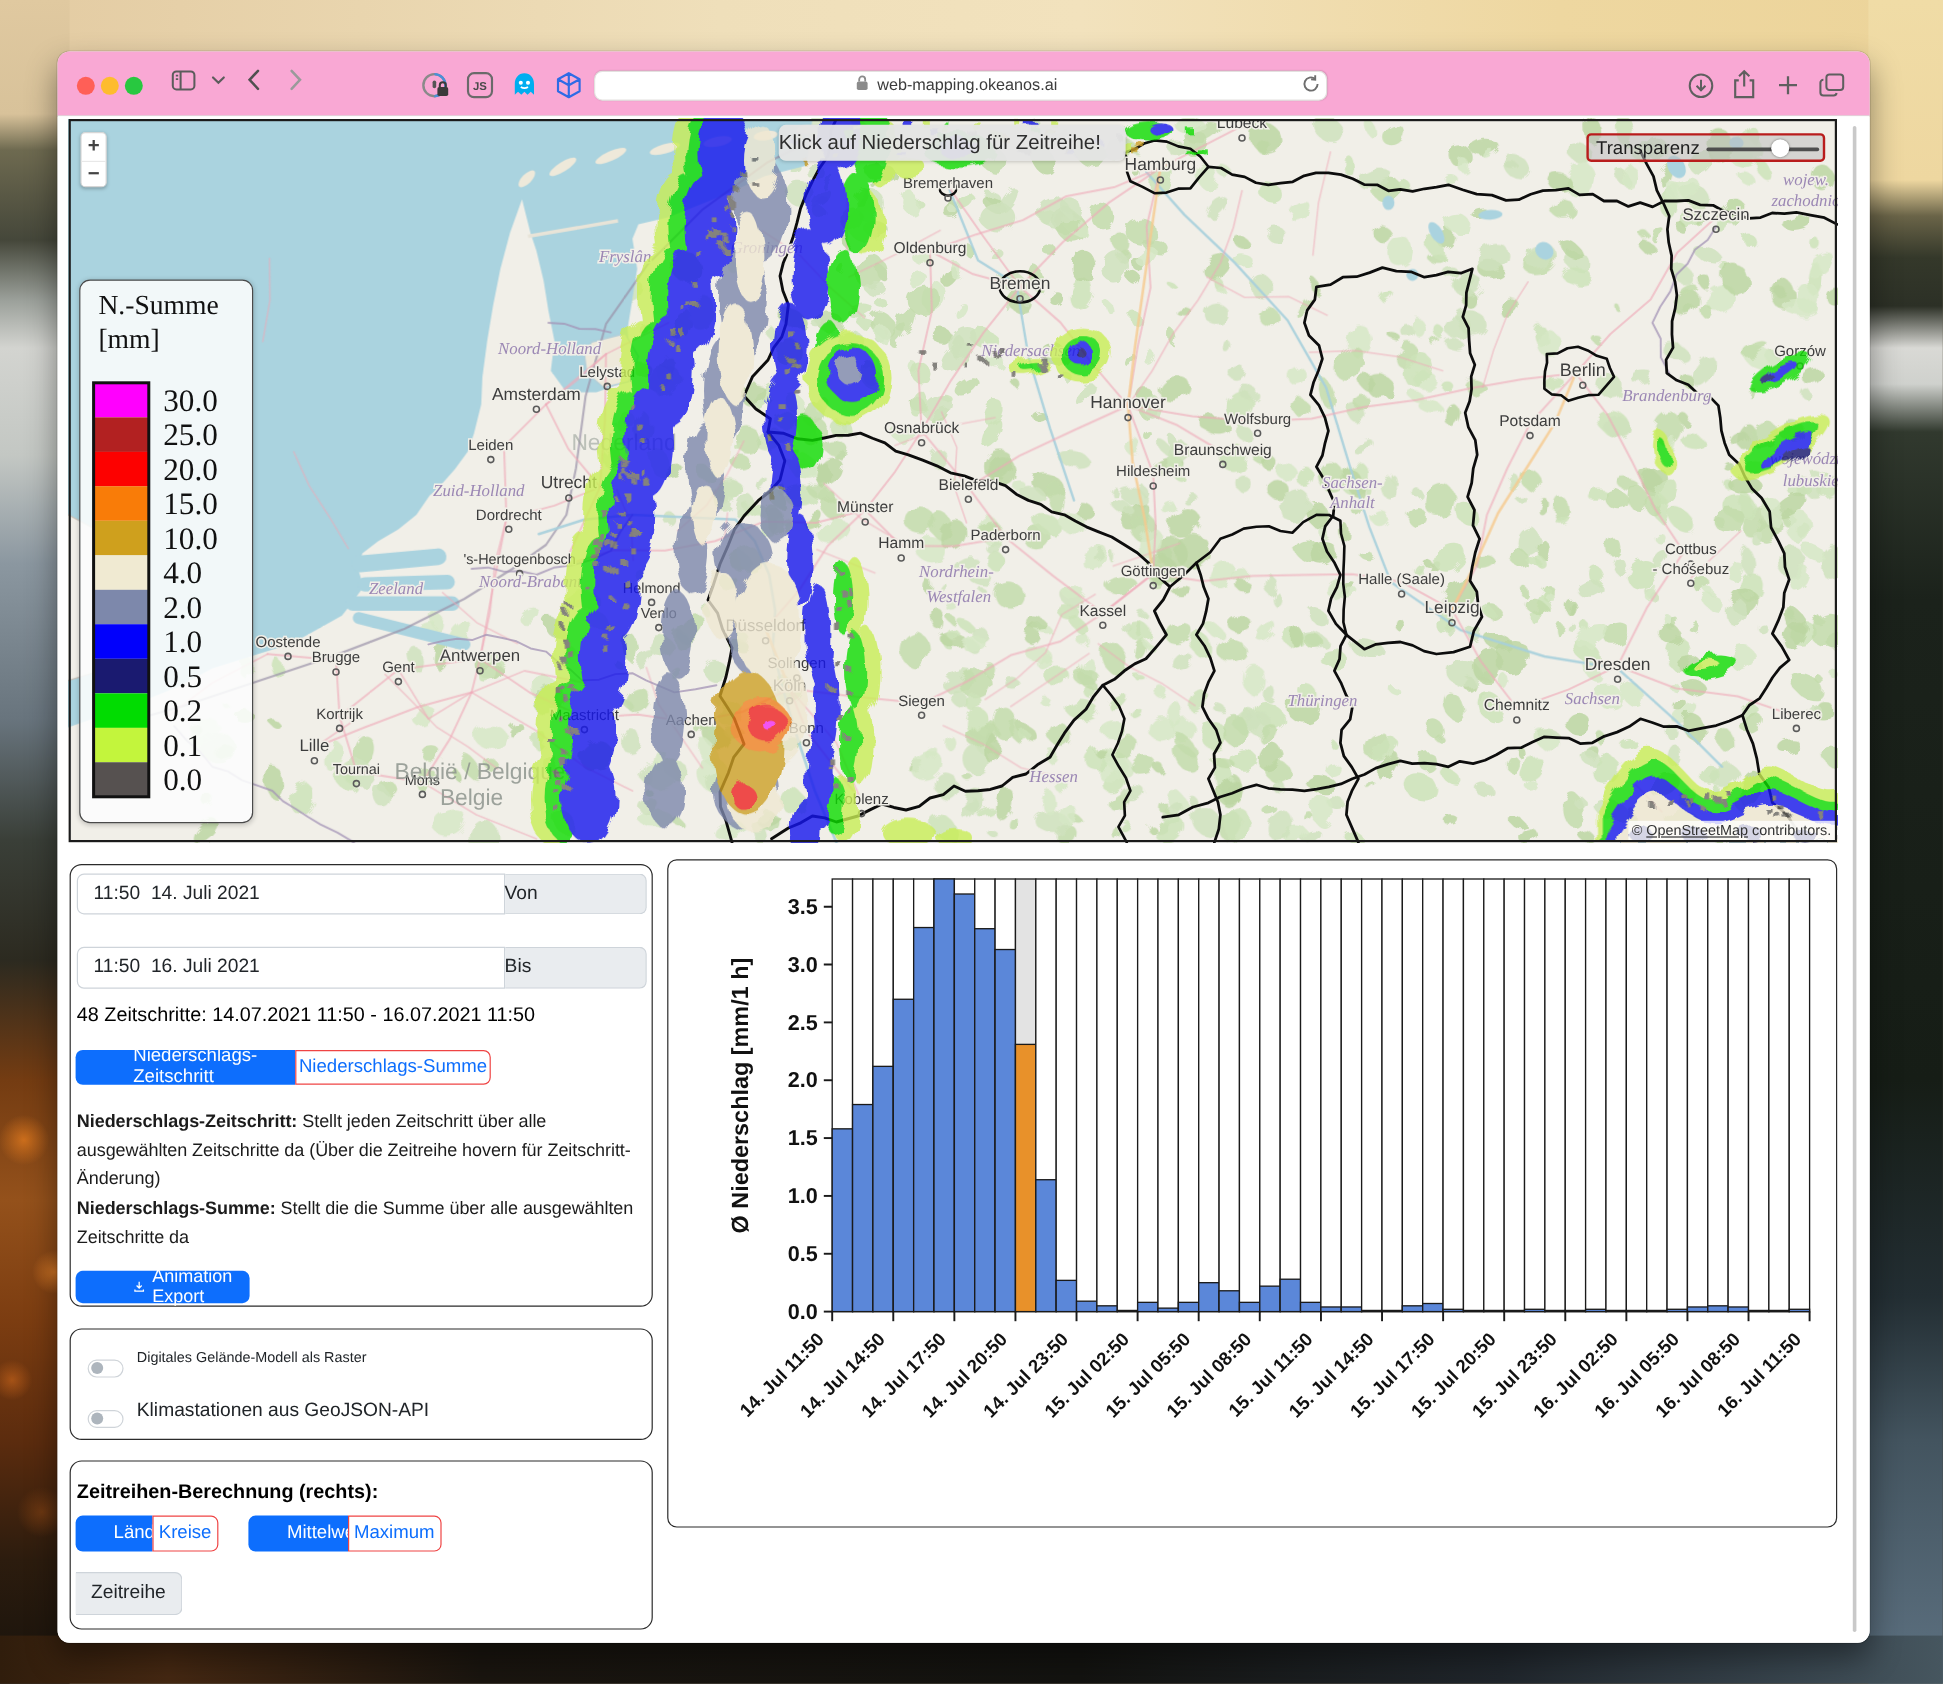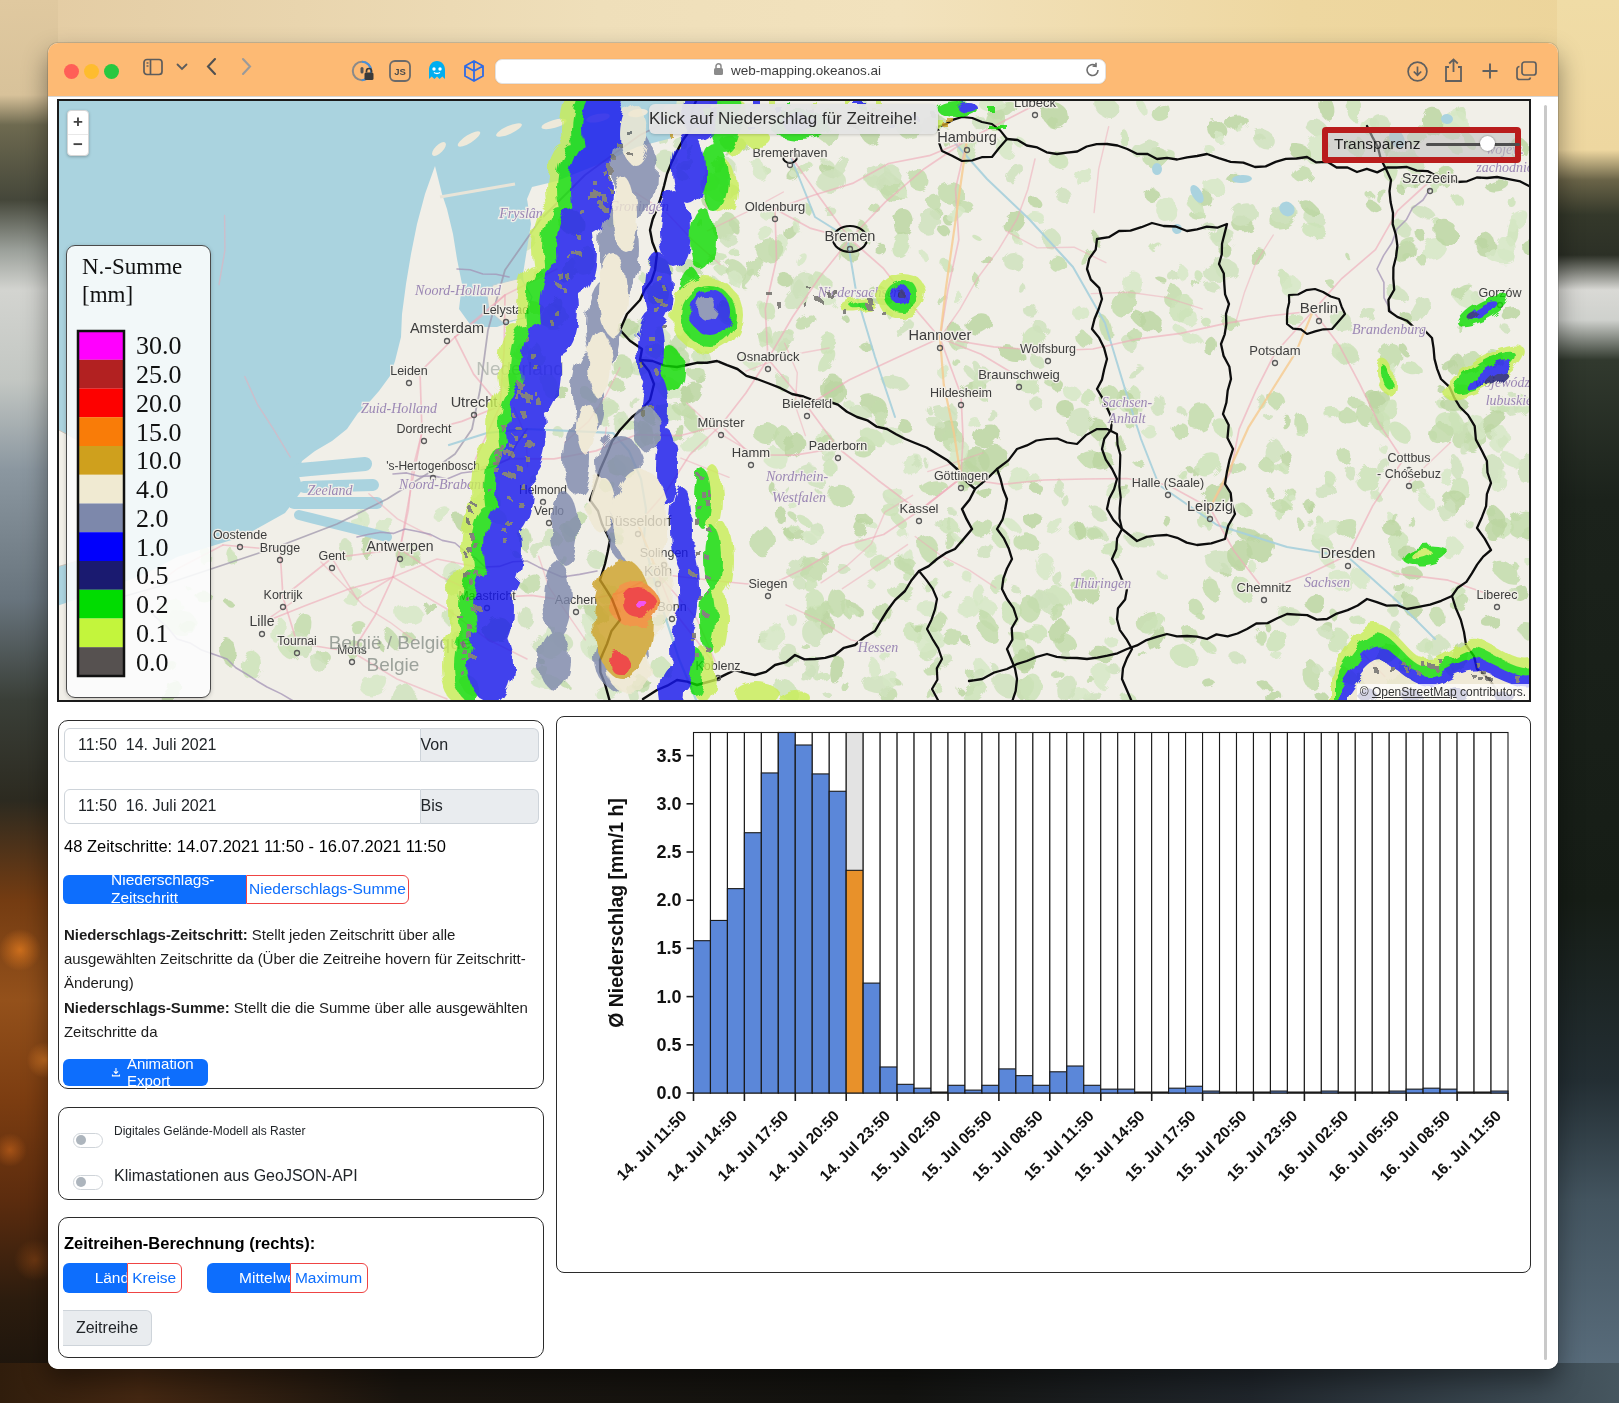--- a/index.html
+++ b/index.html
@@ -3,36 +3,36 @@
 <style>
 * { margin:0; padding:0; box-sizing:border-box; }
 html,body { width:1619px; height:1403px; overflow:hidden; font-family:"Liberation Sans", sans-serif; }
 #wall { position:absolute; inset:0; background:linear-gradient(90deg,#e3cba2 0,#efdfba 600px,#f2e2bd 900px,#eed7a0 1300px,#ecd49a 1619px); }
 #wall::after { content:""; position:absolute; inset:0; background:linear-gradient(180deg,rgba(0,0,0,0) 0,rgba(0,0,0,0) 60px,rgba(40,40,30,.55) 160px,rgba(25,26,20,.92) 300px,rgba(22,22,17,1) 520px,rgba(20,18,13,1) 1403px); }
 #wallR { position:absolute; top:0; right:0; width:62px; height:1403px; background:linear-gradient(180deg,#f0dca6 0,#eed7a0 150px,#6a6448 180px,#34382a 215px,#2c3026 255px,#d9d9d5 290px,#cfd1cd 320px,#31392e 360px,#1b221b 500px,#161d16 900px,#232e33 1080px,#43545f 1200px,#5d7181 1403px); }
 #wallL { position:absolute; top:0; left:0; width:58px; height:1403px; background:linear-gradient(180deg,#e0c9a0 0,#d8c29a 95px,#6e6a50 125px,#45473a 200px,#9ba09a 250px,#d3d4d0 290px,#c3c7c3 380px,#8b97a0 470px,#68747d 600px,#3a3f38 700px,#2c2a20 800px,#743c12 900px,#94511b 1000px,#7c3d11 1100px,#5c2c0e 1200px,#2c1c0e 1300px,#17120c 1403px); }
 #wallL::after { content:""; position:absolute; inset:0; background:radial-gradient(circle 30px at 20px 950px, rgba(222,120,30,.8), rgba(0,0,0,0) 70%), radial-gradient(circle 26px at 45px 1060px, rgba(230,130,40,.7), rgba(0,0,0,0) 70%), radial-gradient(circle 24px at 10px 1150px, rgba(190,95,25,.7), rgba(0,0,0,0) 70%), radial-gradient(circle 30px at 35px 1260px, rgba(140,70,20,.6), rgba(0,0,0,0) 70%); }
 #wallB { position:absolute; left:0; bottom:0; width:1619px; height:40px; background:linear-gradient(90deg,#301d0c 0,#452812 140px,#1a150f 400px,#131310 900px,#20262c 1250px,#39464f 1500px,#46565f 1619px); }
 .window { position:absolute; left:48px; top:43px; width:1510px; height:1326px; background:#fff; border-radius:10px; box-shadow:0 12px 26px rgba(0,0,0,.42), 0 0 0 1px rgba(0,0,0,.12); }
-.titlebar { position:absolute; left:0; top:0; width:100%; height:54px; background:#fdba74; border-radius:10px 10px 0 0; border-bottom:1px solid #d8d6d4;text-decoration:underline; }
+.titlebar { position:absolute; left:0; top:0; width:100%; height:54px; background:#f9a8d4; border-radius:10px 10px 0 0; border-bottom:1px solid #d8d6d4;text-decoration:underline; }
 .tl { position:absolute; top:21px; width:15px; height:15px; border-radius:50%; }
 .ticon { position:absolute; top:14px; color:#5c5c5c; }
 .urlbar { position:absolute; left:447px; top:16px; width:611px; height:25px; background:#fff; border:1px solid #e3e1df; border-radius:7px; box-shadow:0 0 1px rgba(0,0,0,.12); color:#3a3a3a; font-size:13.5px; }
 .content { position:absolute; left:0; top:54px; width:1510px; height:1272px; background:#fff; border-radius:0 0 10px 10px; overflow:hidden; }
 .mapwrap { position:absolute; left:9px; top:2px; width:1474px; height:603px; }
 .panel { position:absolute; border:1.6px solid #2b2b2b; border-radius:10px; background:#fff; }
 .ibox { position:absolute; display:flex; }
 .ipart { border:1px solid #ced4da; background:#fff; font-size:16px; color:#212529; display:flex; align-items:center; padding-left:13px; }
 .ilabel { border:1px solid #ced4da; border-left:none; background:#e9ecef; font-size:16px; color:#212529; display:flex; align-items:center; }
 .btn { display:flex; align-items:center; justify-content:center; font-size:15.5px; }
 .bblue { background:#0d6efd; color:#fff;padding-left:48px; }
 .bwhite { background:#fff; color:#0d6efd; border:1px solid #ef4444; }
 .switch { position:absolute; width:30px; height:15px; border:1px solid #cfd4d9; border-radius:8px; background:#fff; }
 .switch::after { content:""; position:absolute; left:1.5px; top:1.5px; width:10px; height:10px; border-radius:50%; background:#adb5bd; }
-.leg-serif { font-family:"Liberation Serif", serif;margin-top:12px; }
+.leg-serif { font-family:"Liberation Serif", serif; }
 </style></head><body>
 <div id="wall"></div>
 <div id="wallL"></div>
 <div id="wallR"></div>
 <div id="wallB"></div>
 <div class="window">
  <div class="titlebar">
   <div class="tl" style="left:16px;background:#ff5f57"></div>
   <div class="tl" style="left:36px;background:#febc2e"></div>
   <div class="tl" style="left:56px;background:#28c840"></div>
@@ -1623,21 +1623,21 @@
             <rect x="2" y="260.8" width="46" height="28.8" fill="#01dc01"></rect>
             <text x="60" y="284.1" font-size="26" fill="#111" font-family="Liberation Serif, serif">0.2</text>
             <rect x="2" y="289.5" width="46" height="28.8" fill="#c3f53c"></rect>
             <text x="60" y="312.9" font-size="26" fill="#111" font-family="Liberation Serif, serif">0.1</text>
             <rect x="2" y="318.2" width="46" height="28.8" fill="#565150"></rect>
             <text x="60" y="341.6" font-size="26" fill="#111" font-family="Liberation Serif, serif">0.0</text>
             <rect x="2" y="2" width="46" height="345" fill="none" stroke="#111" stroke-width="2.5"></rect>
           </svg>
   </div>
   <div style="position:absolute;left:592px;top:5px;width:289px;height:30px;background:rgba(228,228,228,.96);border-radius:6px;box-shadow:0 1px 3px rgba(0,0,0,.18);text-align:left;line-height:30px;font-size:17px;color:#2e2e2e">Klick auf Niederschlag für Zeitreihe!</div>
-  <div style="position:absolute;left:1265px;top:28px;width:199px;height:36px;background:rgba(190,190,190,.55);border:6px solid #b91c1c;border-radius:4px">
+  <div style="position:absolute;left:1265px;top:12px;width:199px;height:24px;background:rgba(190,190,190,.55);border:2px solid #b91c1c;border-radius:4px">
     <div style="position:absolute;left:6px;top:0;font-size:15.5px;color:#1e1e1e;line-height:21px">Transparenz</div>
     <div style="position:absolute;left:98px;top:9.5px;width:94px;height:3px;background:#4e4e4e;border-radius:2px"></div>
     <div style="position:absolute;left:152px;top:2.5px;width:15px;height:15px;border-radius:50%;background:#fff;box-shadow:0 0 2px rgba(0,0,0,.5)"></div>
   </div>
   <div style="position:absolute;right:2px;bottom:2px;background:rgba(255,255,255,.78);font-size:12px;color:#333;padding:0 3px;line-height:16px">© <span style="text-decoration:underline">OpenStreetMap</span> contributors.</div>
   </div>
 
   <div class="panel" style="left:10px;top:622.5px;width:486px;height:369.5px">
     <div class="ibox" style="left:5px;top:7px;width:474.5px;height:34.5px">
       <div class="ipart" style="width:356.5px;border-radius:6px 0 0 6px">11:50&nbsp; 14. Juli 2021</div>

